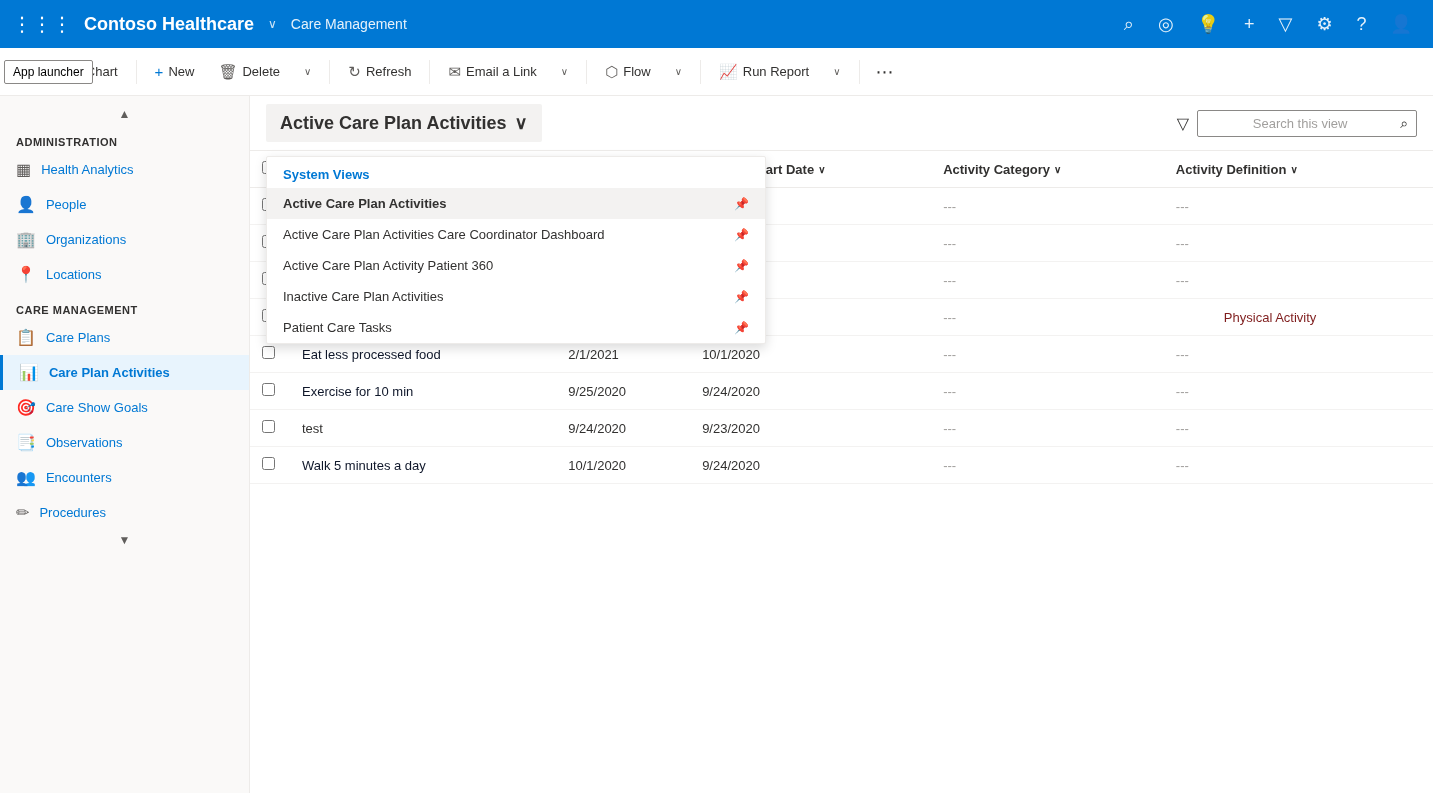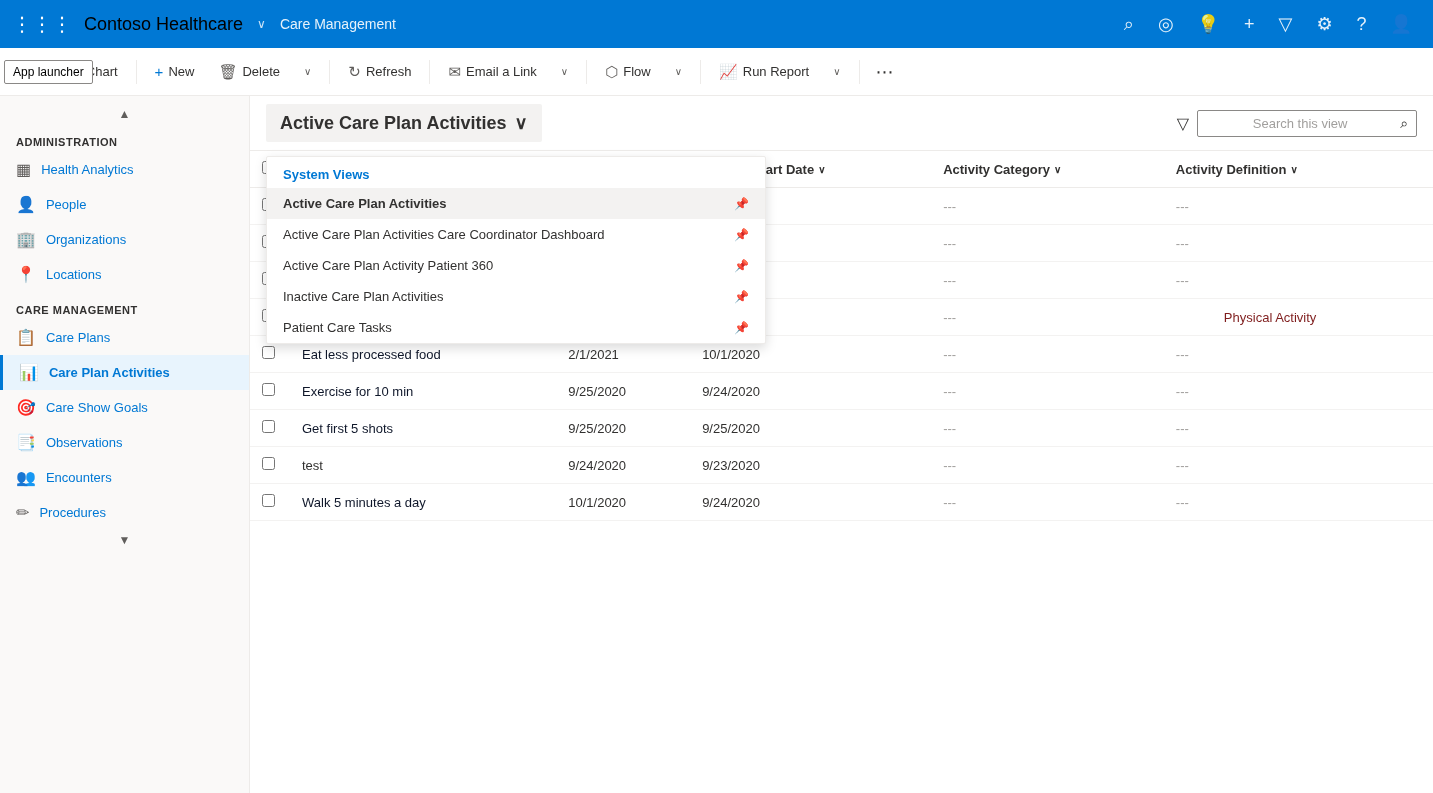--- a/index.html
+++ b/index.html
@@ -9,21 +9,21 @@
     .top-nav {
       height: 48px;
       background: #0078d4;
       display: flex;
       align-items: center;
       padding: 0 12px;
       gap: 8px;
       color: white;
     }
     .top-nav .app-grid { font-size: 20px; cursor: pointer; margin-right: 4px; }
-    .top-nav .app-name { font-size: 18px; font-weight: 400; color: #000000; }
+    .top-nav .app-name { font-size: 18px; font-weight: 700; color: #ffffff; }
     .top-nav .chevron { font-size: 12px; margin: 0 6px; opacity: 0.8; }
     .top-nav .module-name { font-size: 14px; color: white; opacity: 0.9; }
     .top-nav .spacer { flex: 1; }
     .top-nav .nav-icon { font-size: 18px; color: white; cursor: pointer; margin: 0 8px; opacity: 0.9; }
 
     
     .command-bar {
       height: 48px;
       background: white;
       border-bottom: 1px solid #edebe9;
@@ -479,28 +479,20 @@
             <tr>
               <td><input type="checkbox" style=""></td>
               <td><span class="link-cell">Exercise for 10 min</span></td>
               <td>9/25/2020</td>
               <td>9/24/2020</td>
               <td><span class="dash-cell">---</span></td>
               <td><span class="dash-cell">---</span></td>
             </tr>
             <tr>
               <td><input type="checkbox" style=""></td>
-              <td><span class="link-cell">Get first 5 shots</span></td>
-              <td>9/25/2020</td>
-              <td>9/25/2020</td>
-              <td><span class="dash-cell">---</span></td>
-              <td><span class="dash-cell">---</span></td>
-            </tr>
-            <tr>
-              <td><input type="checkbox" style=""></td>
               <td>test</td>
               <td>9/24/2020</td>
               <td>9/23/2020</td>
               <td><span class="dash-cell">---</span></td>
               <td><span class="dash-cell">---</span></td>
             </tr>
             <tr>
               <td><input type="checkbox" style=""></td>
               <td><span class="link-cell">Walk 5 minutes a day</span></td>
               <td>10/1/2020</td>

